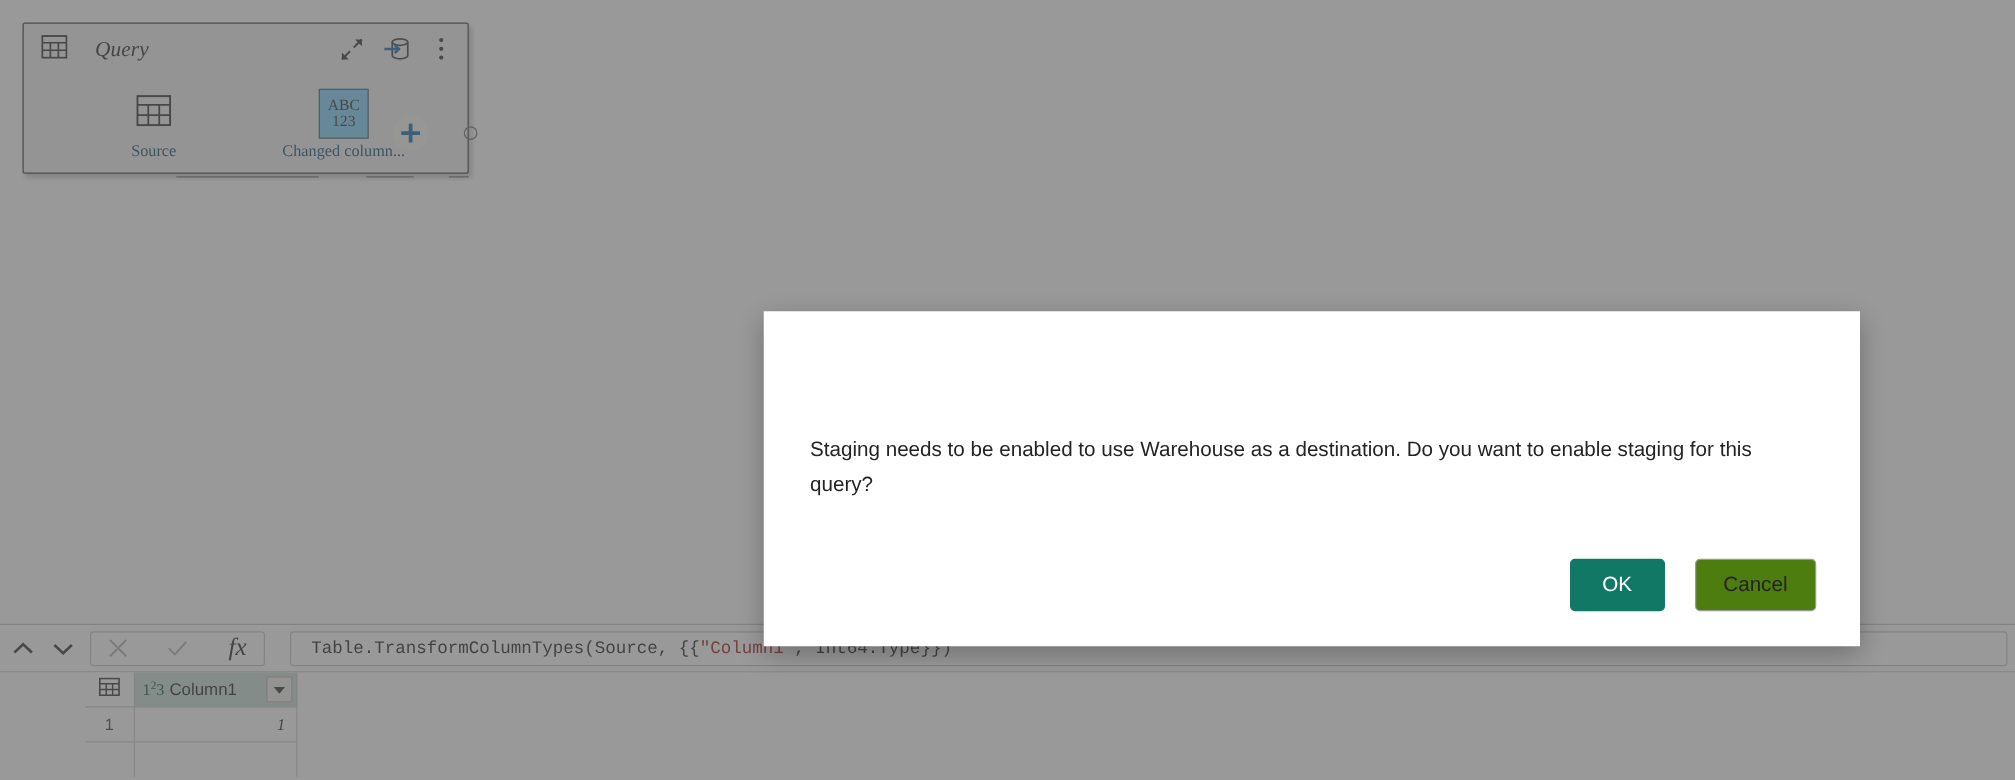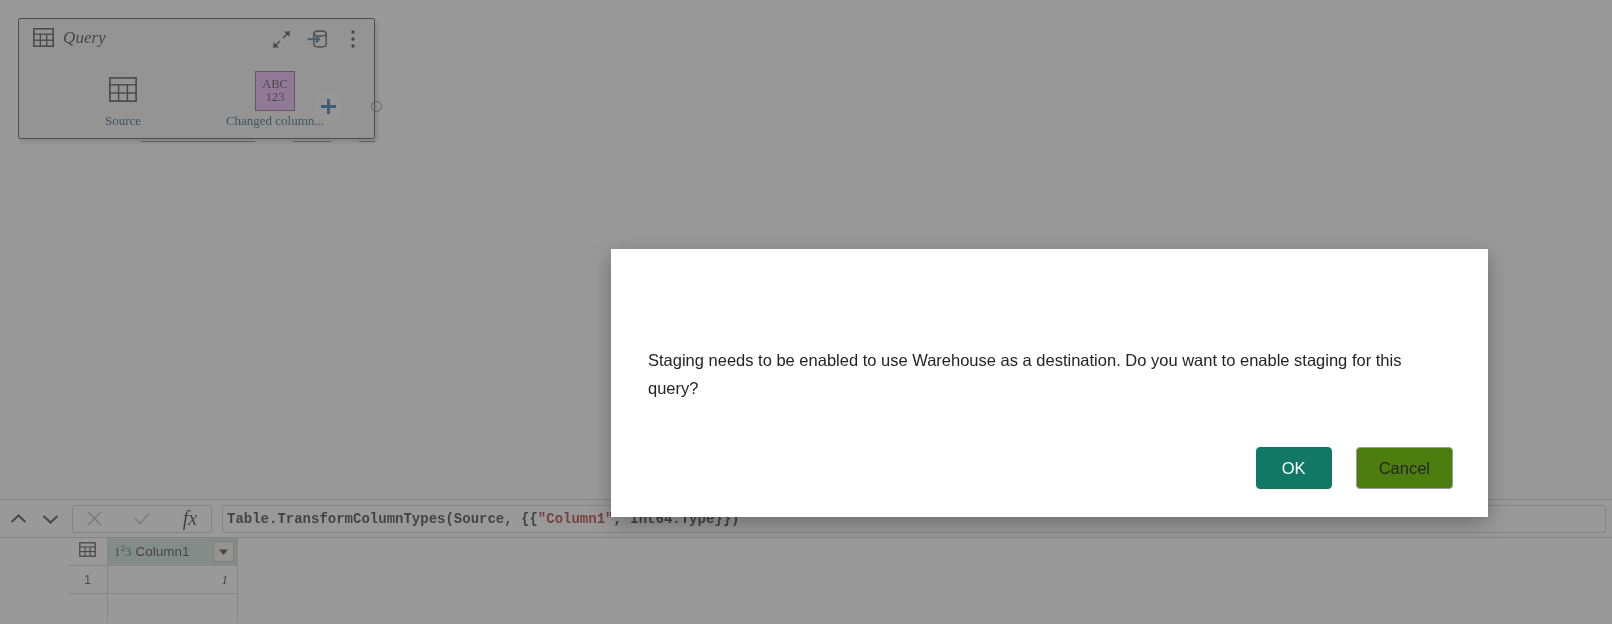--- a/index.html
+++ b/index.html
@@ -48,21 +48,22 @@
     position: absolute;
     left: 0; top: 0;
     width: 100%;
     height: 44px;
   }
   .query-title-wrap {
     position: absolute;
     left: 14px;
     top: 9px;
     display: flex;
-    gap: 9px;
+    align-items: center;
+    gap: 22px;
   }
   .query-title {
     font-size: 17px;
     font-style: italic;
     color: #242424;
     font-family: "Liberation Serif", serif;
     letter-spacing: .1px;
   }
   .hdr-icons {
     position: absolute;
@@ -103,21 +104,21 @@
     font-size: 13px;
     color: #0c4a6e;
     margin-top: 2px;
     white-space: nowrap;
     font-family: "Liberation Serif", serif;
   }
   .abc123 {
     width: 38px;
     height: 38px;
     border: 1px solid #5f5f5f;
-    background: #f0abfc;
+    background: #7dd3fc;
     display: flex;
     flex-direction: column;
     align-items: center;
     justify-content: center;
     line-height: 1.02;
   }
   .abc123 span {
     font-size: 12.5px;
     color: #2b2b2b;
     font-family: "Liberation Serif", serif;
@@ -214,36 +215,35 @@
     justify-content: center;
     cursor: pointer;
   }
   .fx-glyph {
     font-family: "Liberation Serif", serif;
     font-style: italic;
     font-size: 20px;
     color: #1b1b1b;
   }
   .fb-input {
-    margin-left: 10px;
+    margin-left: 20px;
     flex: 1;
     height: 28px;
     border: 1px solid #c8c6c4;
     border-radius: 3px;
     background: #ffffff;
     display: flex;
     align-items: center;
-    padding: 0 4px;
+    padding: 0 16px;
     box-sizing: border-box;
     font-family: "Liberation Mono", monospace;
     font-size: 14px;
     white-space: nowrap;
     overflow: hidden;
     margin-right: 6px;
-    font-weight: bold;
   }
   .tok-plain { color: #1b1b1b; }
   .tok-str { color: #a31515; }
 
   .grid {
     position: absolute;
     left: 0;
     top: 538px;
     width: 1612px;
     height: 86px;

